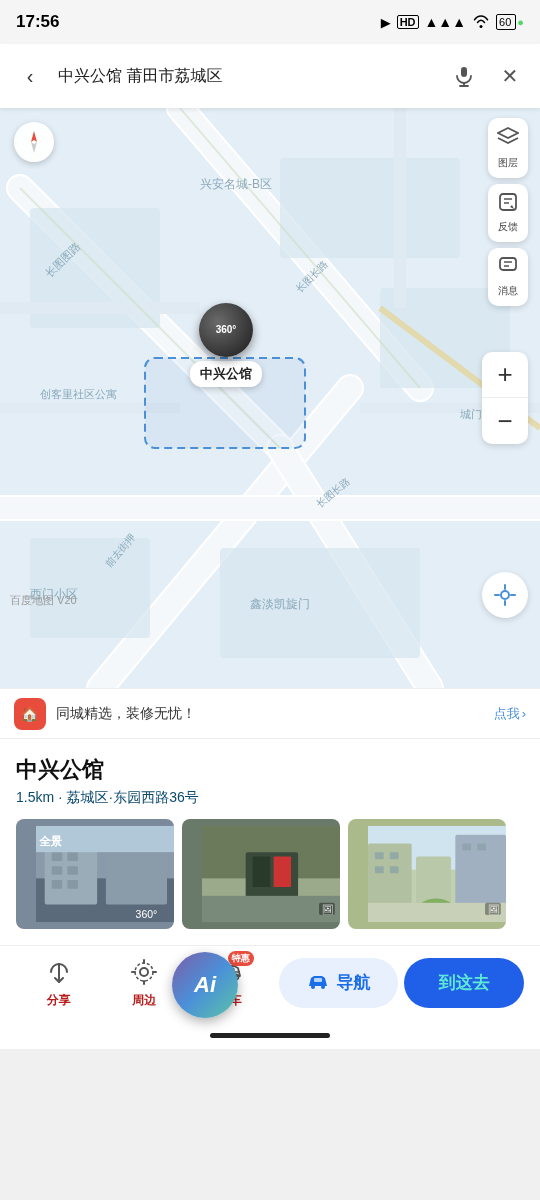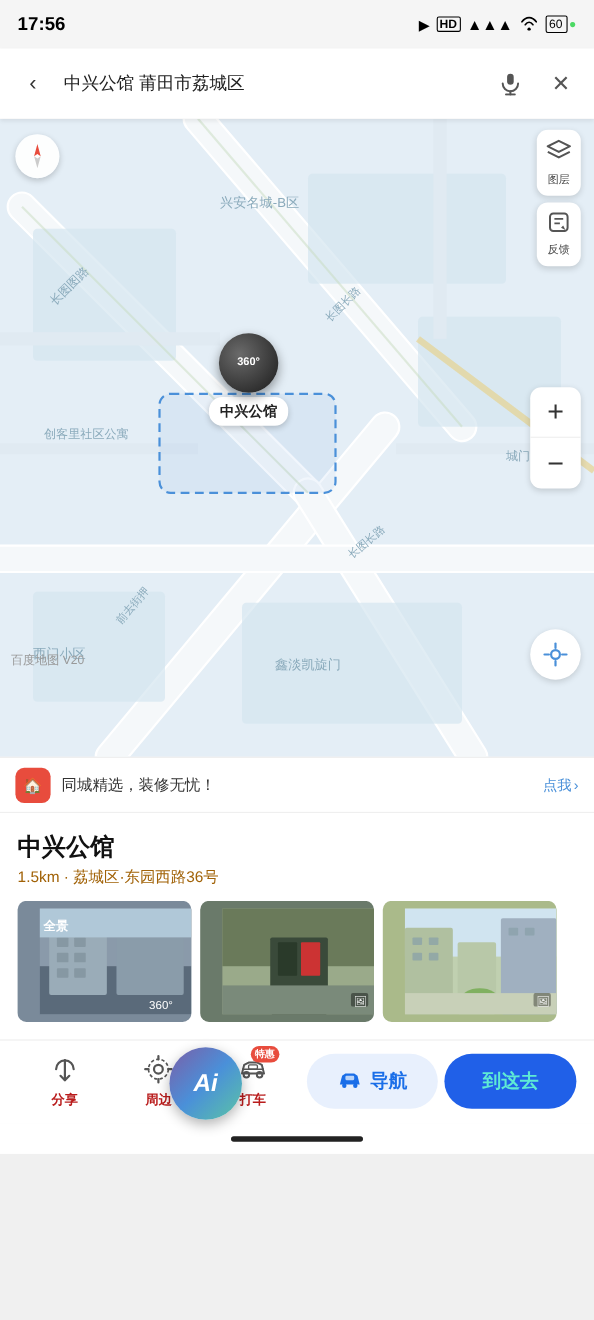--- a/index.html
+++ b/index.html
@@ -294,21 +294,21 @@
       padding: 16px 16px 0;
     }
     .place-name {
       font-size: 22px;
       font-weight: 700;
       color: #111;
       margin-bottom: 4px;
     }
     .place-addr {
       font-size: 14px;
-      color: #a16207;
+      color: #0c4a6e;
       margin-bottom: 12px;
     }
 
     
     .photo-strip {
       display: flex;
       gap: 8px;
       overflow-x: auto;
       margin: 0 -16px;
       padding: 0 16px 16px;
@@ -568,20 +568,30 @@
       <span class="ctrl-icon">
         <svg width="20" height="20" viewBox="0 0 20 20">
             <rect x="2" y="2" width="16" height="16" rx="3" fill="none" stroke="#555" stroke-width="1.8"></rect>
             <line x1="6" y1="7" x2="14" y2="7" stroke="#555" stroke-width="1.5"></line>
             <line x1="6" y1="11" x2="11" y2="11" stroke="#555" stroke-width="1.5"></line>
             <path d="M14 13 l2 4 l-4 -2z" fill="#555"></path>
           </svg>
       </span>
       <span>反馈</span>
     </div>
+    <div class="map-control-btn">
+      <span class="ctrl-icon">
+        <svg width="20" height="20" viewBox="0 0 20 20">
+            <rect x="2" y="2" width="16" height="12" rx="3" fill="none" stroke="#555" stroke-width="1.8"></rect>
+            <line x1="6" y1="6" x2="14" y2="6" stroke="#555" stroke-width="1.5"></line>
+            <line x1="6" y1="10" x2="11" y2="10" stroke="#555" stroke-width="1.5"></line>
+          </svg>
+      </span>
+      <span>消息</span>
+    </div>
   </div>
 
   <div class="map-zoom-controls">
     <div class="zoom-group">
       <div class="zoom-btn">+</div>
       <div class="zoom-btn">−</div>
     </div>
   </div>
 
   <div class="location-btn">
@@ -738,17 +748,17 @@
 
   <div class="action-goto-btn">
     <span class="goto-label">到这去</span>
   </div>
 </div>
 
 <div class="home-bar">
   <div class="home-bar-line"></div>
 </div>
 
-<div class="ai-button-area" style="position:fixed;bottom:180px;left:154px;">
+<div class="ai-button-area" style="position:fixed;bottom:180px;left:172px;">
   <div class="ai-btn">
     <span class="ai-btn-text">Ai</span>
   </div>
 </div>
 
 </body></html>

